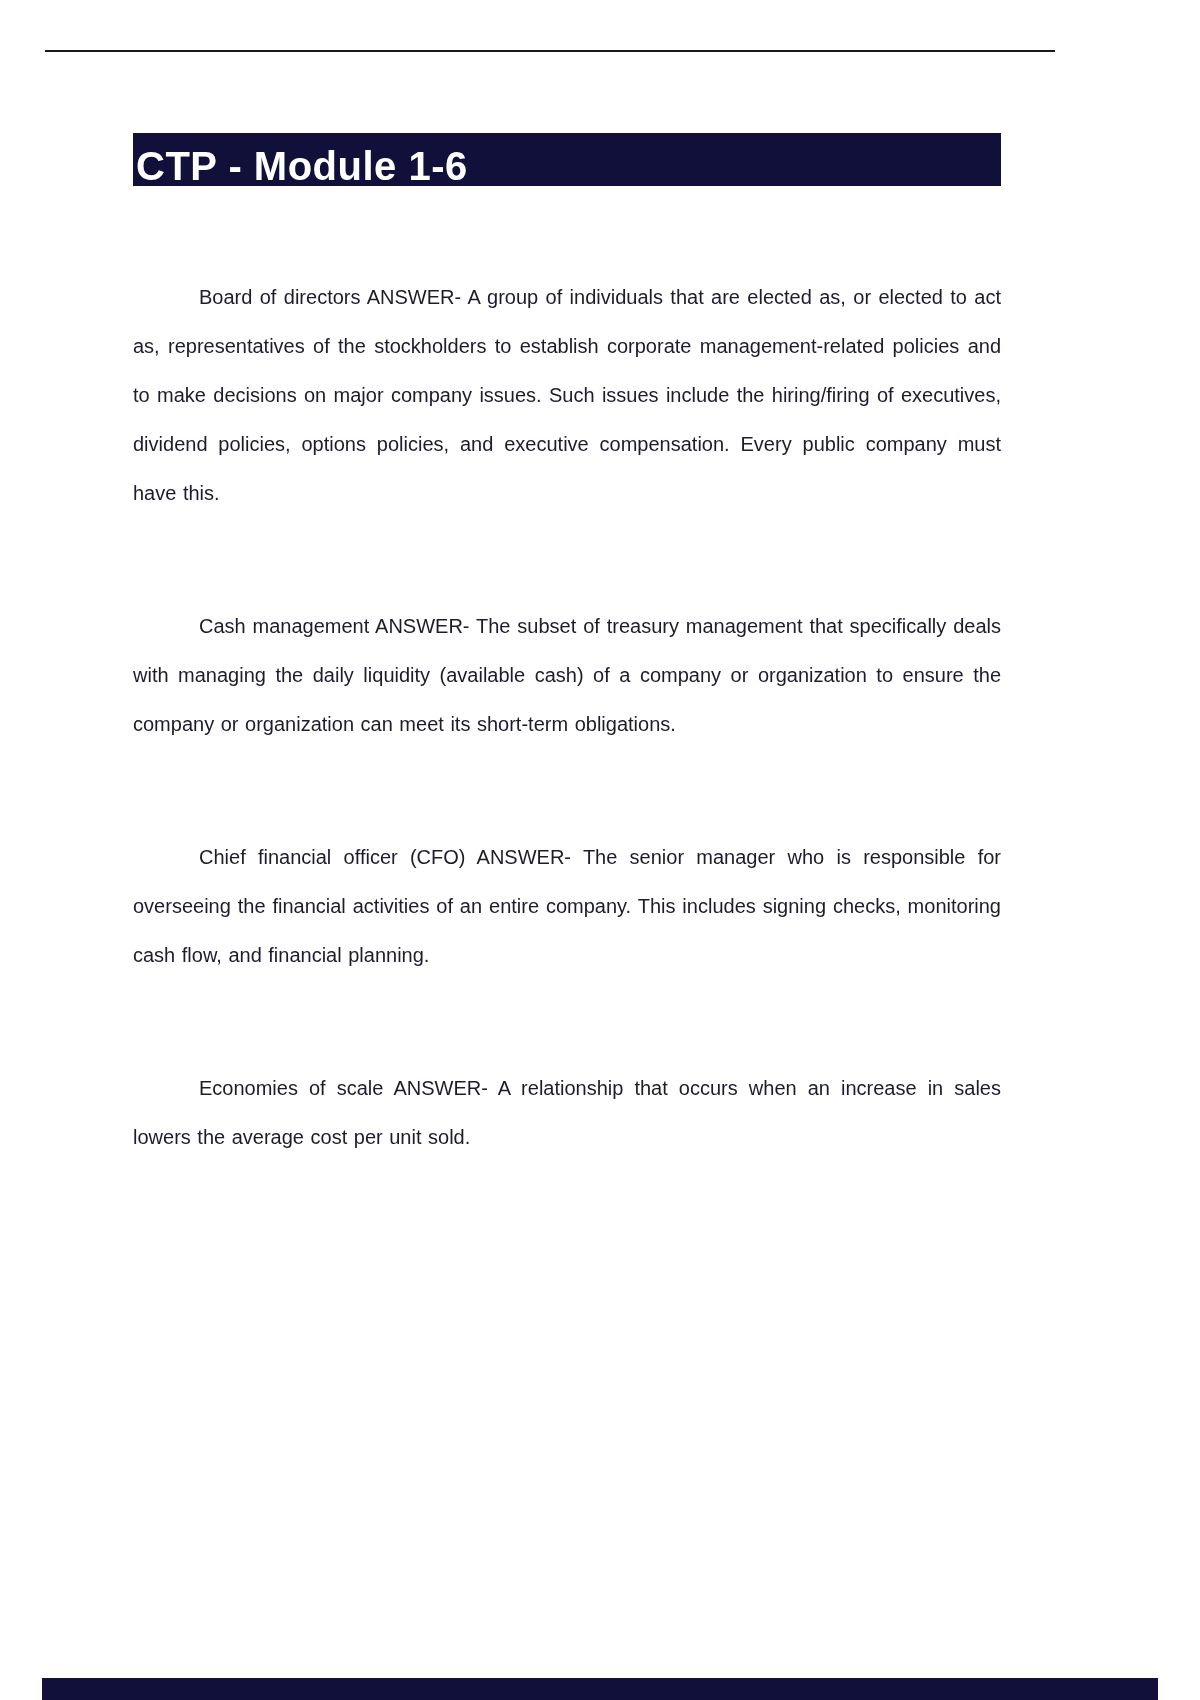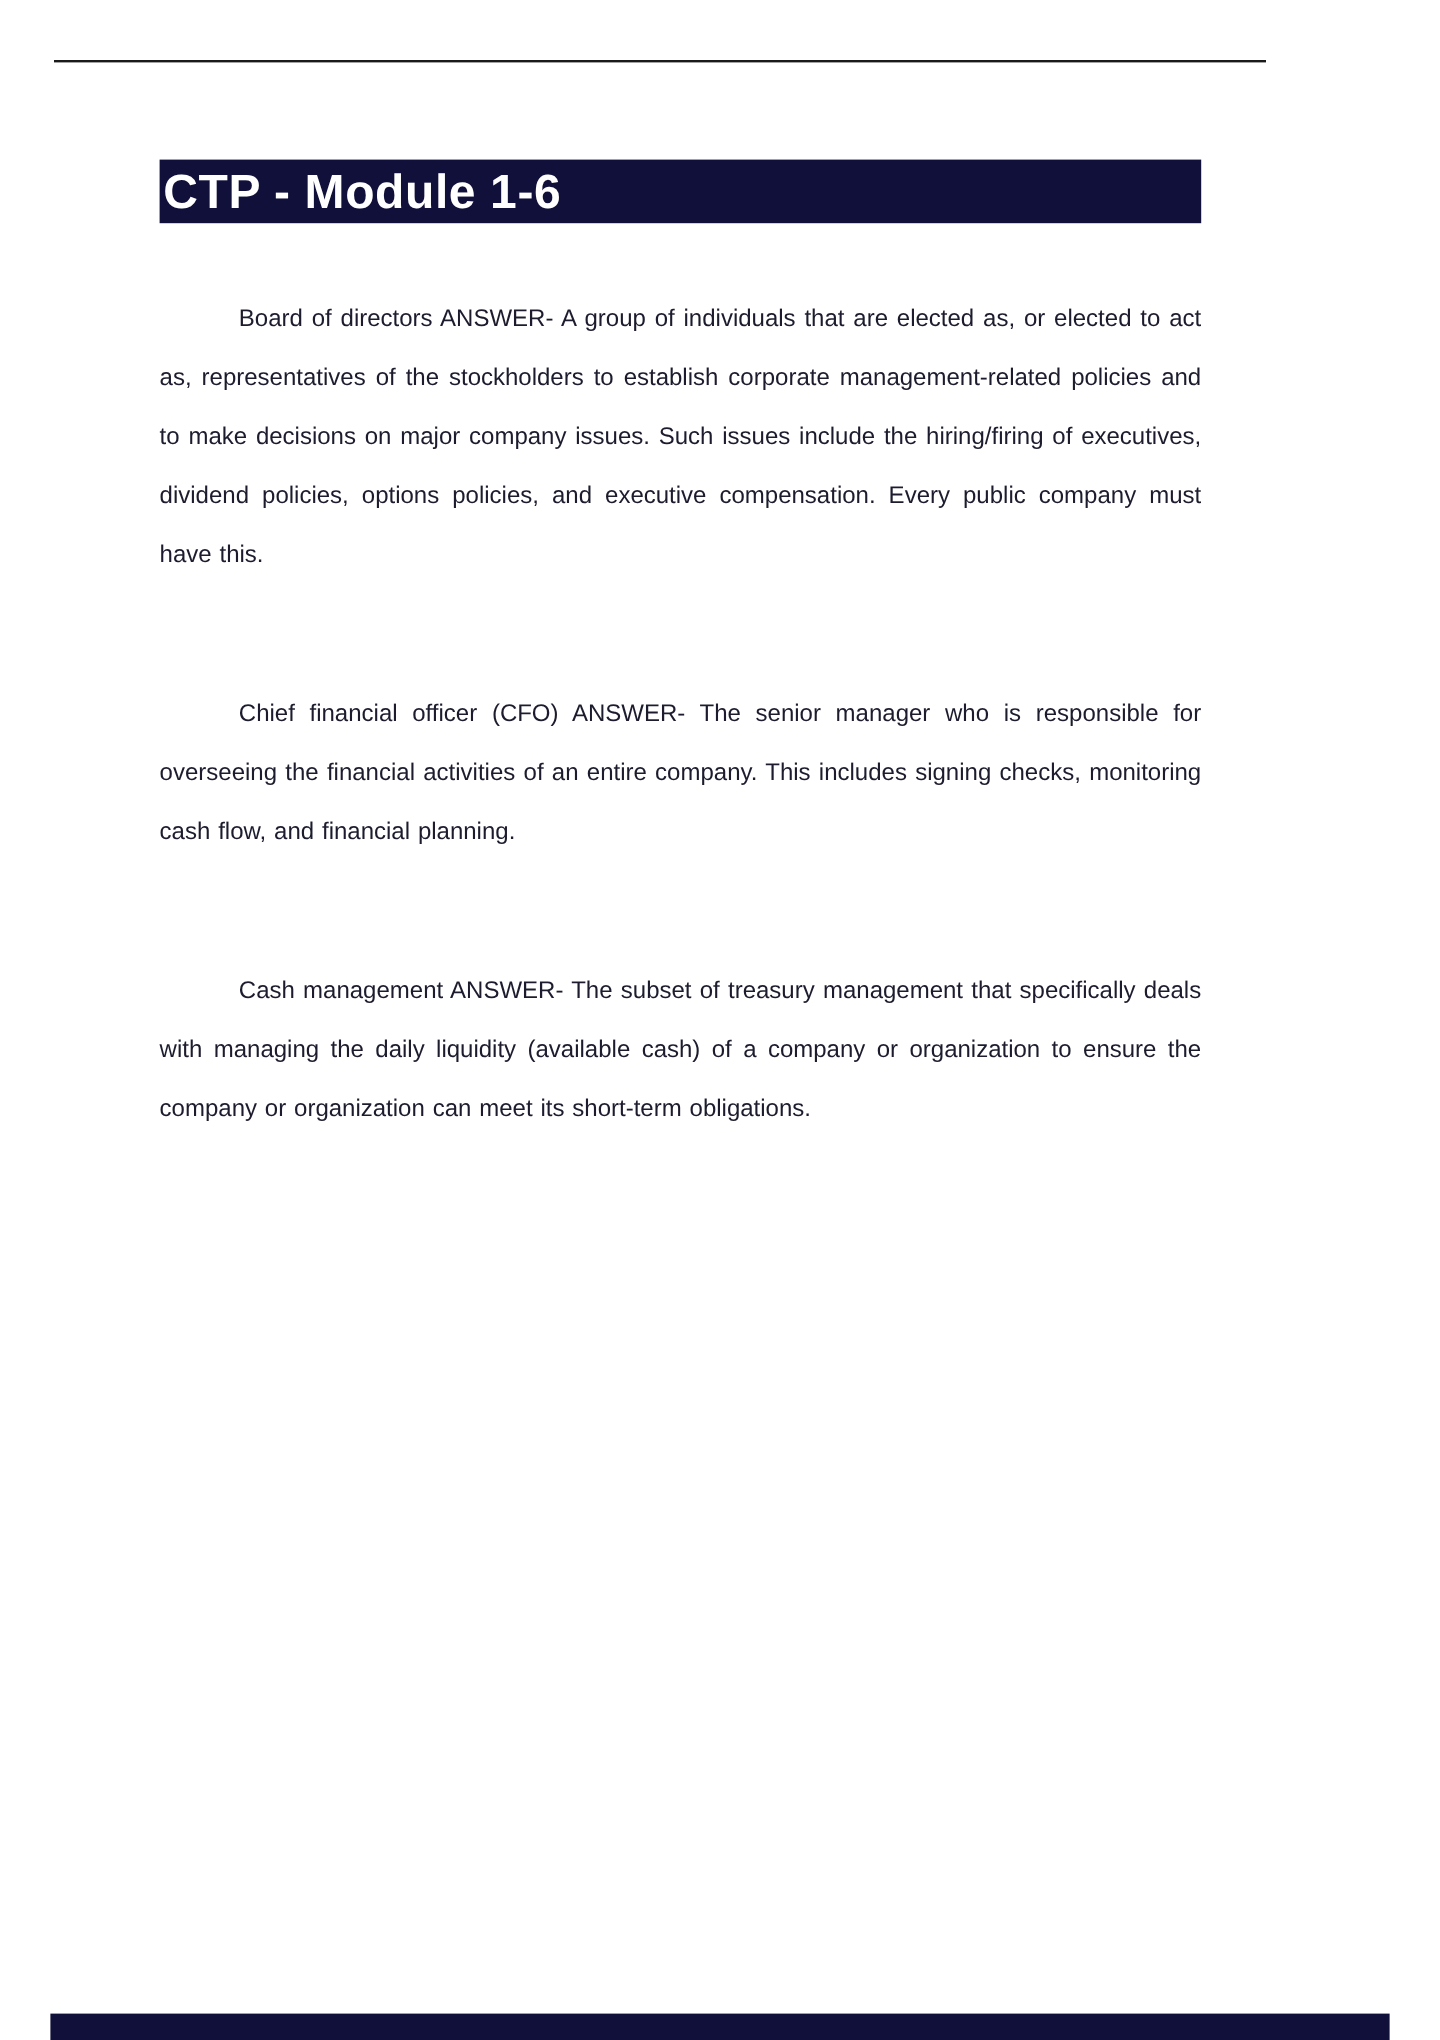--- a/index.html
+++ b/index.html
@@ -34,23 +34,23 @@
   .content {
     position: absolute;
     top: 133px;
     left: 133px;
     width: 868px;
   }
   .title-bar {
     background: var(--header-bg);
     height: 53px;
     display: flex;
-    align-items: center;
+    align-items: flex-end;
     padding-left: 3px;
-    margin-bottom: 56px;
+    margin-bottom: 87px;
   }
   .title-bar h1 {
     color: #ffffff;
     font-size: 40px;
     font-weight: 700;
     letter-spacing: 0.5px;
     line-height: 1;
     font-family: "Liberation Sans", sans-serif;
   }
   .paragraphs p {
@@ -80,21 +80,22 @@
   <div class="top-rule"></div>
 
   <div class="content">
 
     <div class="title-bar">
       <h1>CTP - Module 1-6</h1>
     </div>
 
     <div class="paragraphs">
       <p>Board of directors ANSWER- A group of individuals that are elected as, or elected to act as, representatives of the stockholders to establish corporate management-related policies and to make decisions on major company issues. Such issues include the hiring/firing of executives, dividend policies, options policies, and executive compensation. Every public company must have this.</p>
+      <p>Cash management ANSWER- The subset of treasury management that specifically deals with managing the daily liquidity (available cash) of a company or organization to ensure the company or organization can meet its short-term obligations.</p>
       <p>Chief financial officer (CFO) ANSWER- The senior manager who is responsible for overseeing the financial activities of an entire company. This includes signing checks, monitoring cash flow, and financial planning.</p>
-      <p>Cash management ANSWER- The subset of treasury management that specifically deals with managing the daily liquidity (available cash) of a company or organization to ensure the company or organization can meet its short-term obligations.</p>
+      <p>Economies of scale ANSWER- A relationship that occurs when an increase in sales lowers the average cost per unit sold.</p>
     </div>
 
   </div>
 
   <div class="footer-bar"></div>
 
 </div>
 
 </body></html>

